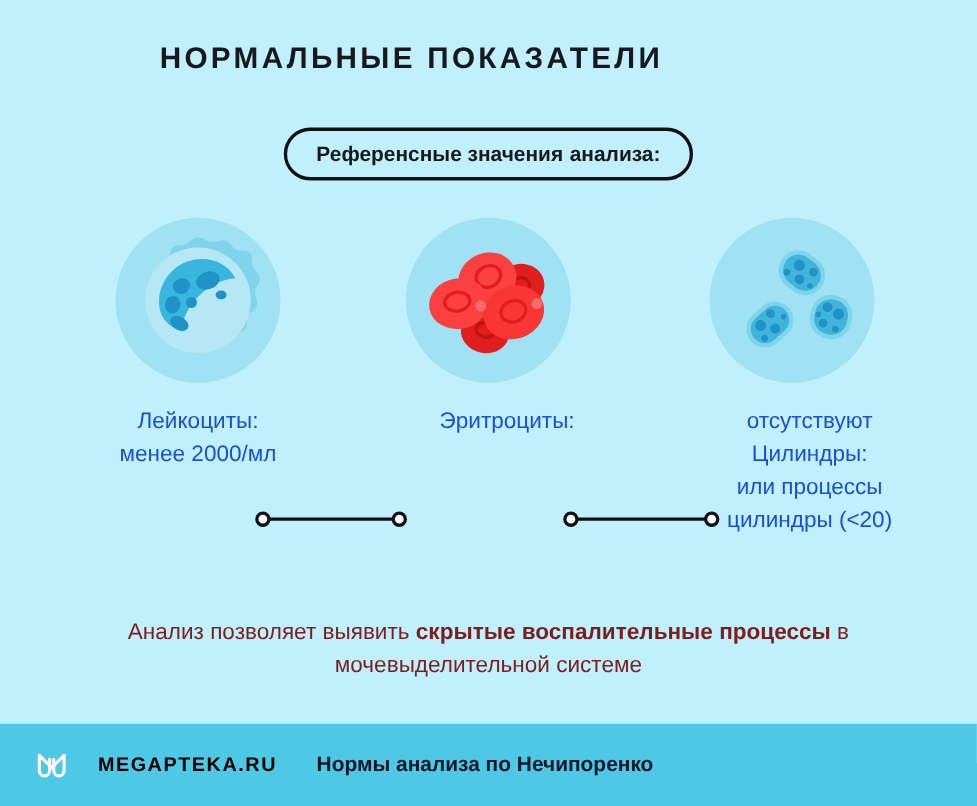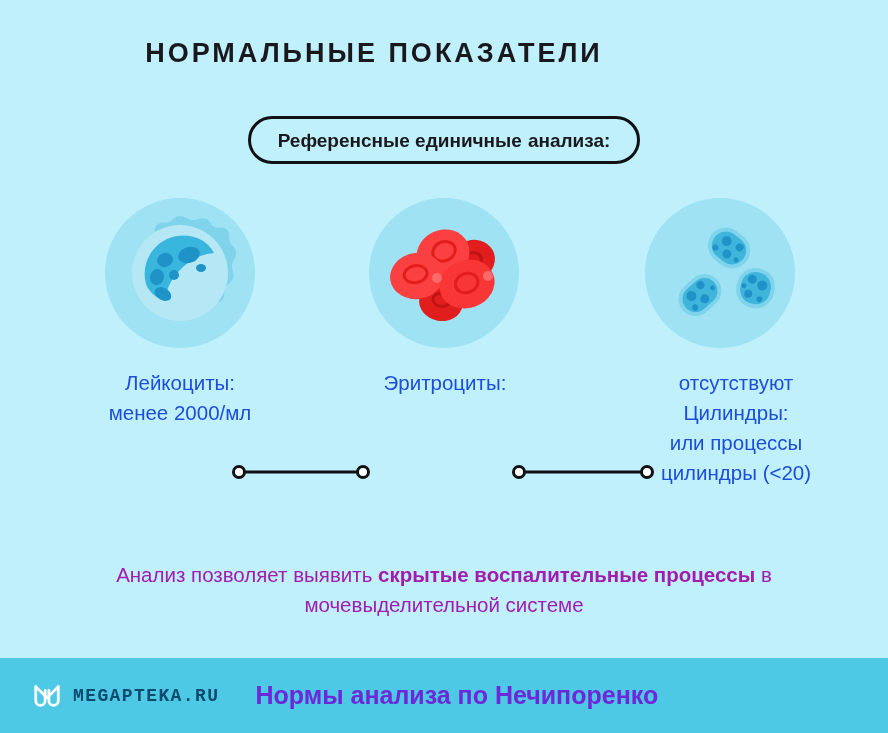--- a/index.html
+++ b/index.html
@@ -103,34 +103,34 @@
   }
   .caption {
     position: absolute;
     top: 0;
     text-align: center;
     font-size: 20.5px;
     line-height: 30px;
     color: #1d4ed8;
   }
   .caption.cap1 { left: 60px;  width: 240px; }
-  .caption.cap2 { left: 340px; width: 210px; }
+  .caption.cap2 { left: 356px; width: 210px; }
   .caption.cap3 { left: 620px; width: 232px; }
   .caption .ln { display: block; white-space: nowrap; }
 
   
   .note {
     position: absolute;
     top: 560px;
     left: 94px;
     width: 700px;
     text-align: center;
     font-size: 20.5px;
     line-height: 30px;
-    color: #a21caf;
+    color: #7f1d1d;
   }
   .note b { font-weight: bold; }
 
   
   .footer {
     position: absolute;
     left: 0;
     bottom: 0;
     width: 888px;
     height: 75px;
@@ -138,46 +138,45 @@
     display: flex;
     align-items: center;
   }
   .footer .logo-mark {
     margin-left: 32px;
     width: 30px;
     height: 30px;
     display: block;
   }
   .footer .brand {
-    margin-left: 11px;
-    color: #0c4a6e;
+    margin-left: 27px;
+    color: #000000;
     font-size: 18px;
     font-weight: bold;
     letter-spacing: 1.4px;
     white-space: nowrap;
-    font-family: Liberation Mono, monospace;
   }
   .footer .subtitle {
     margin-left: 36px;
-    color: #6d28d9;
-    font-size: 25px;
+    color: #0f172a;
+    font-size: 19px;
     font-weight: bold;
     white-space: nowrap;
   }
 </style>
 </head>
 <body>
 
 <div class="page">
 
   <div class="title">НОРМАЛЬНЫЕ ПОКАЗАТЕЛИ</div>
 
   <div class="pill-wrap">
     <div class="pill">
-      <span class="strong">Референсные единичные</span>
+      <span class="strong">Референсные значения</span>
       <span class="reg">анализа:</span>
     </div>
   </div>
 
   <div class="icon-row">
 
     <div class="disc d1">
       <svg viewBox="0 0 150 150" xmlns="http://www.w3.org/2000/svg">
 
         <path d="M75 18

